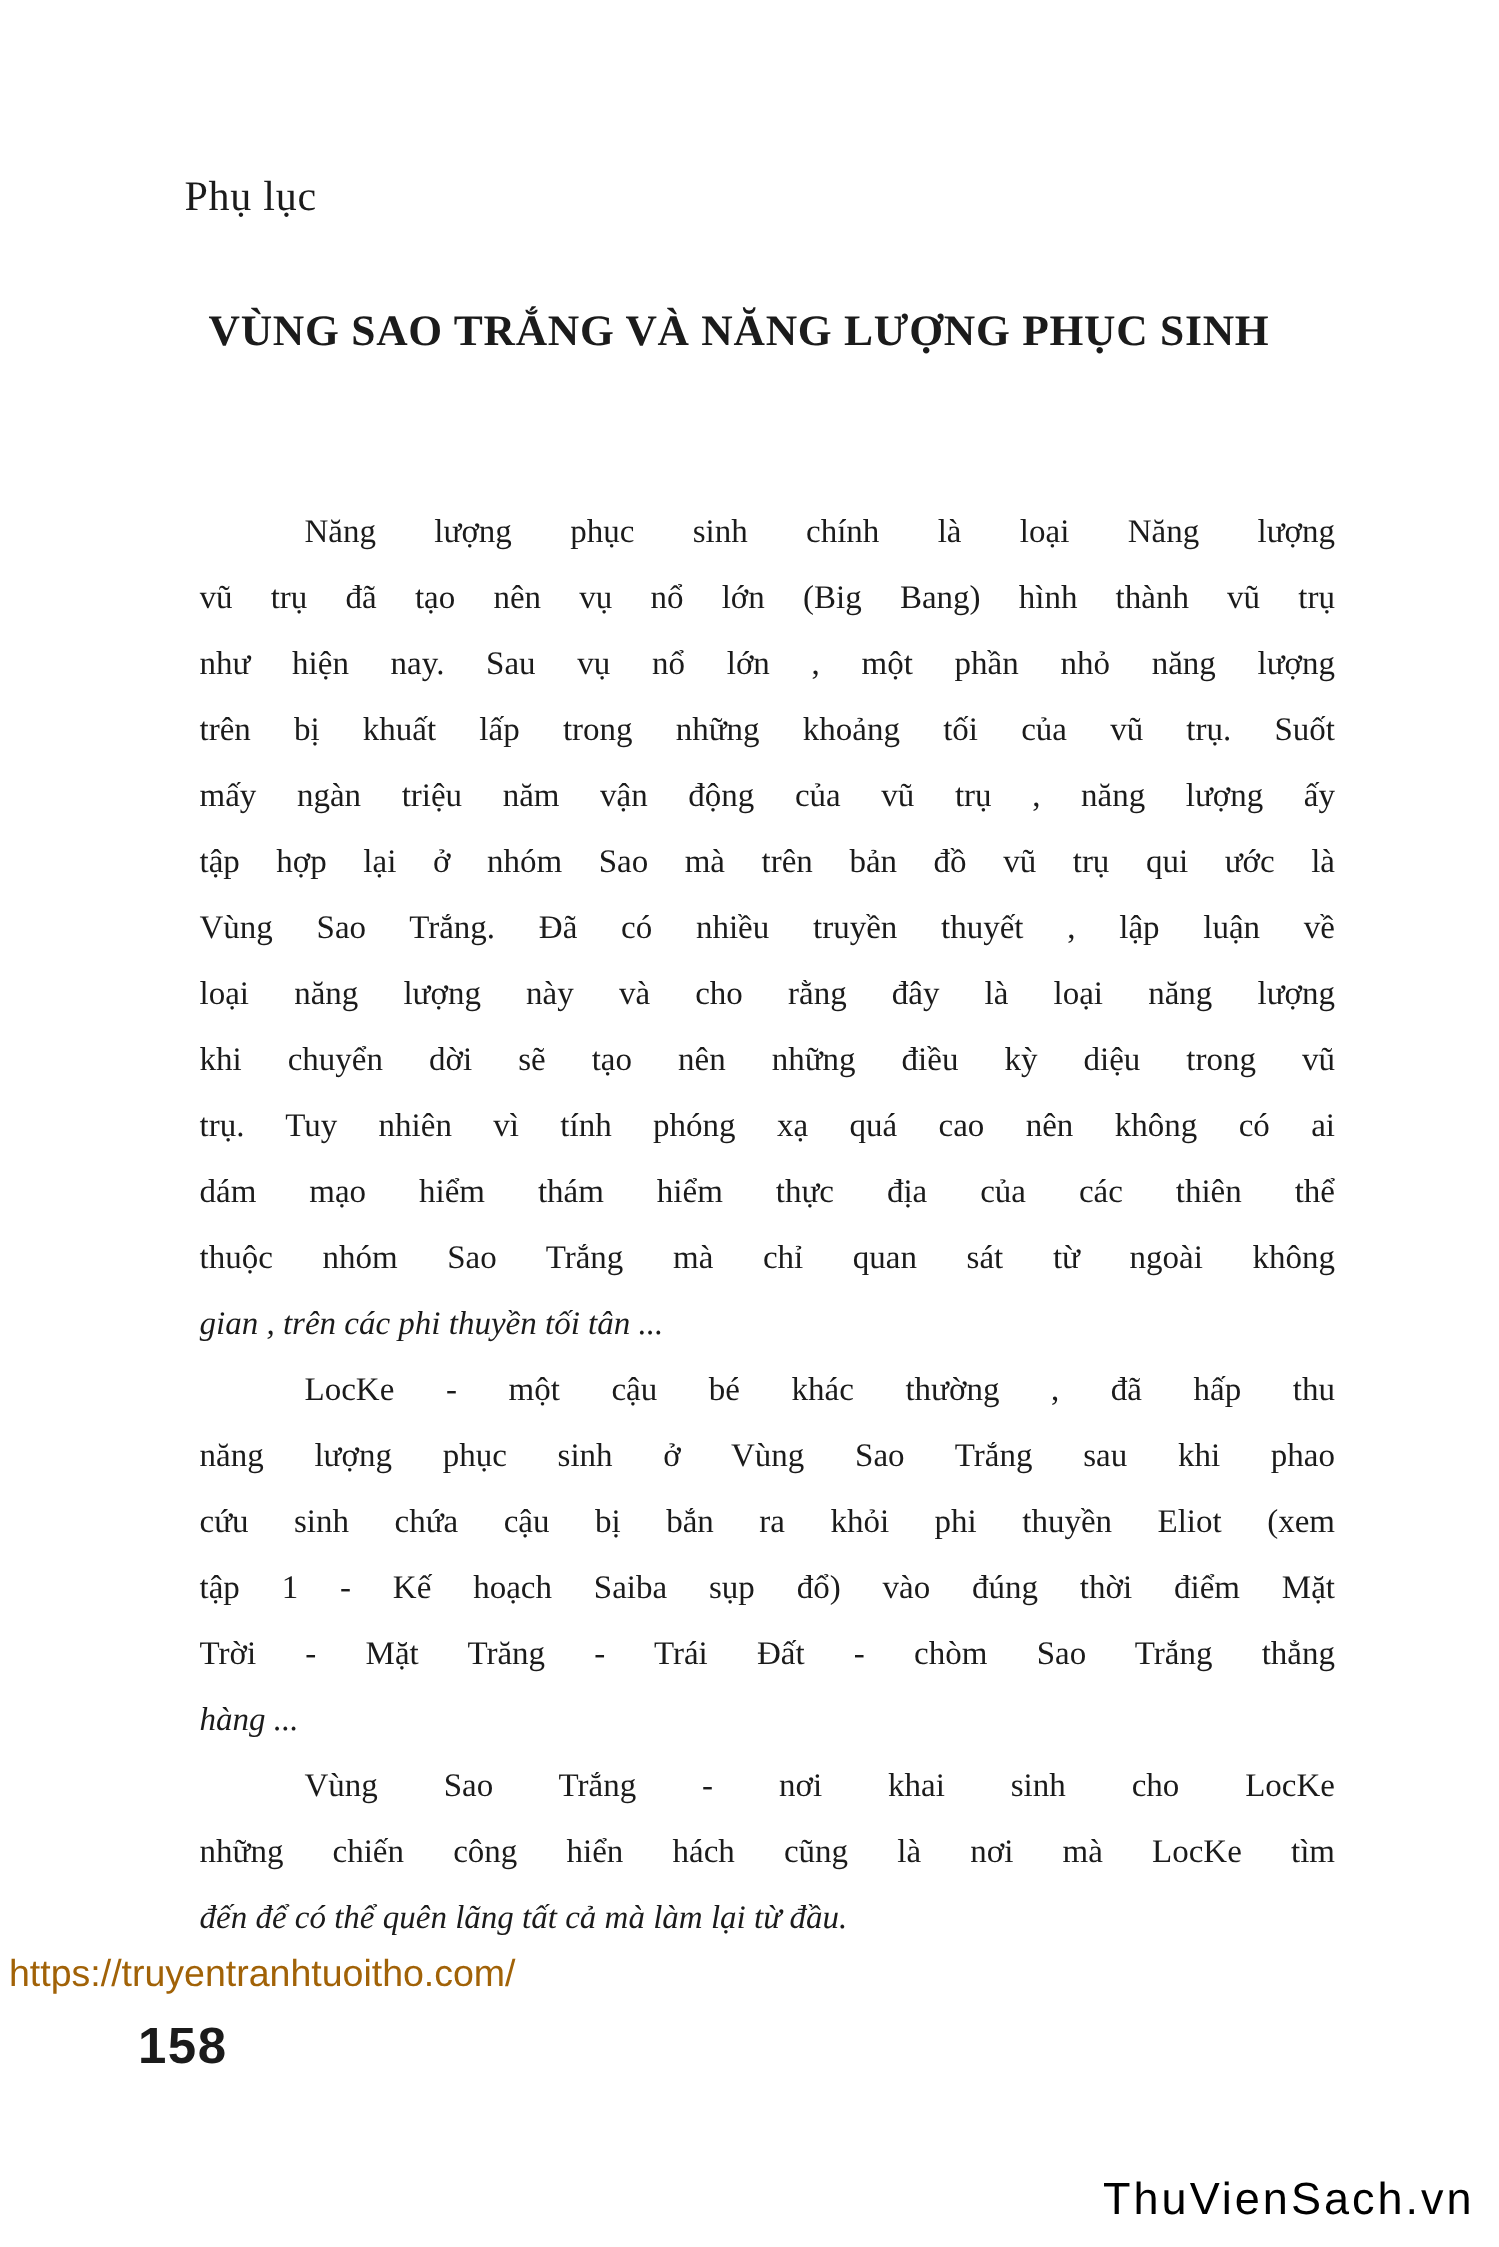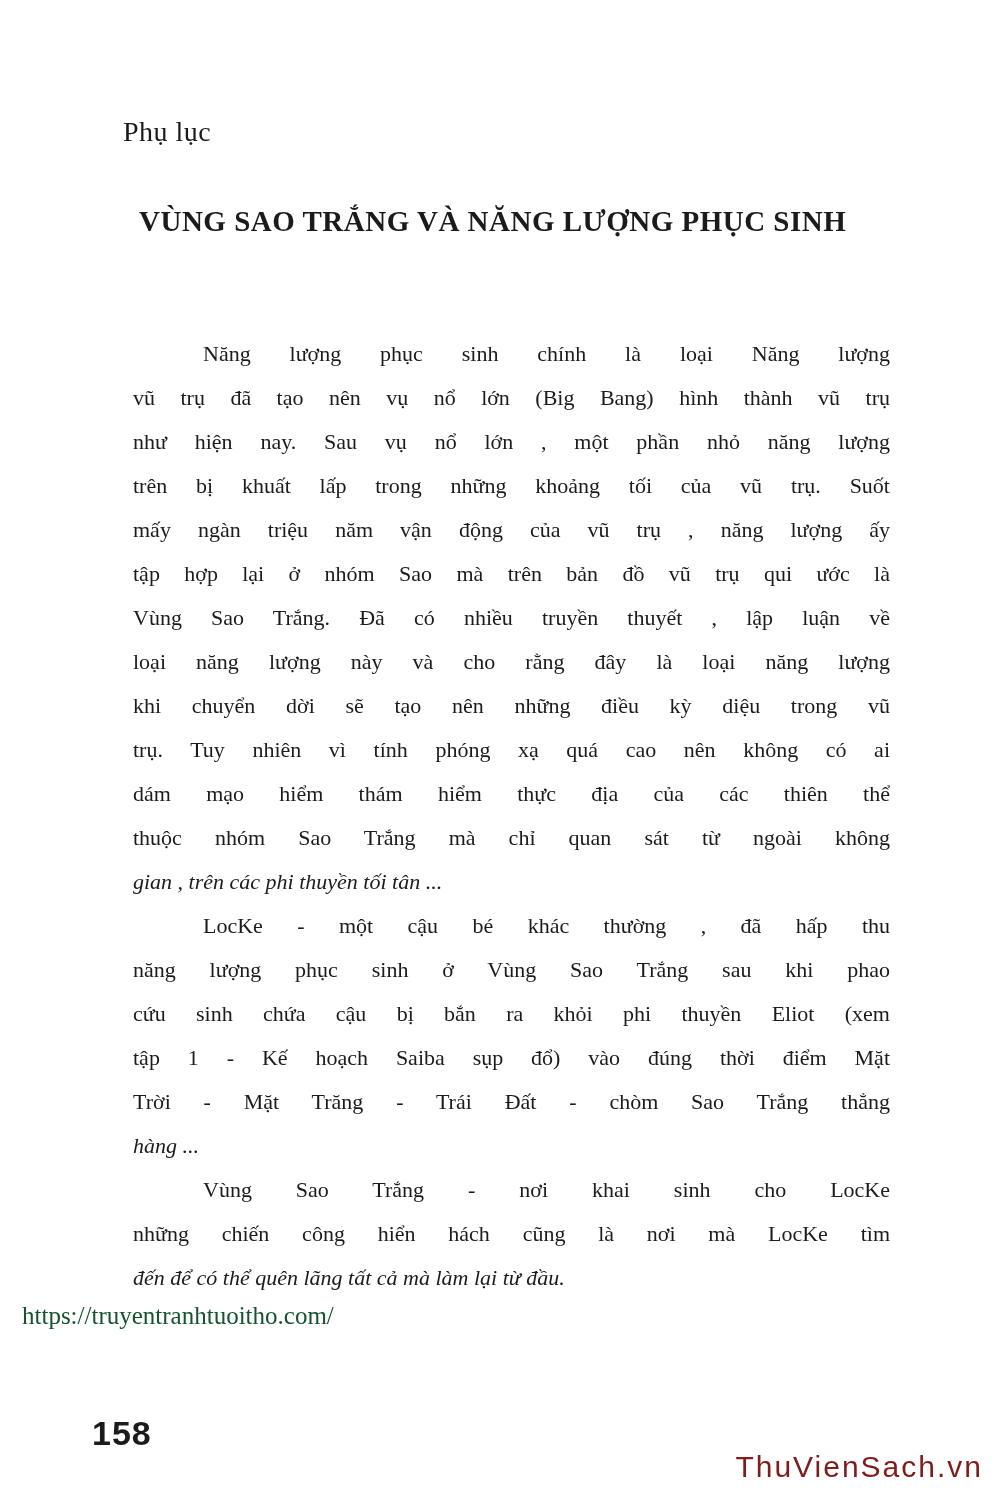--- a/index.html
+++ b/index.html
@@ -51,42 +51,42 @@
   }
   .line.first {
     text-indent: 70px;
   }
   .line.plast {
     text-align-last: left;
     font-style: italic;
   }
   .source-url {
     position: absolute;
-    left: 22px;
+    left: 6px;
     top: 1302px;
-    font-family: Liberation Serif, serif;
+    font-family: Liberation Sans, sans-serif;
     font-size: 25px;
-    color: #14532d;
+    color: #a16207;
   }
   .page-number {
     position: absolute;
     left: 92px;
-    top: 1414px;
+    top: 1345px;
     font-family: "Liberation Sans", sans-serif;
     font-size: 34px;
     font-weight: bold;
     letter-spacing: 1px;
   }
   .watermark {
     position: absolute;
     right: 16px;
     top: 1450px;
     font-family: "Liberation Sans", sans-serif;
     font-size: 30px;
-    color: #7f1d1d;
+    color: #000000;
     letter-spacing: 2px;
   }
 </style>
 </head>
 <body>
 
 <div class="page">
 
   <div class="header-label">Phụ lục</div>
 

